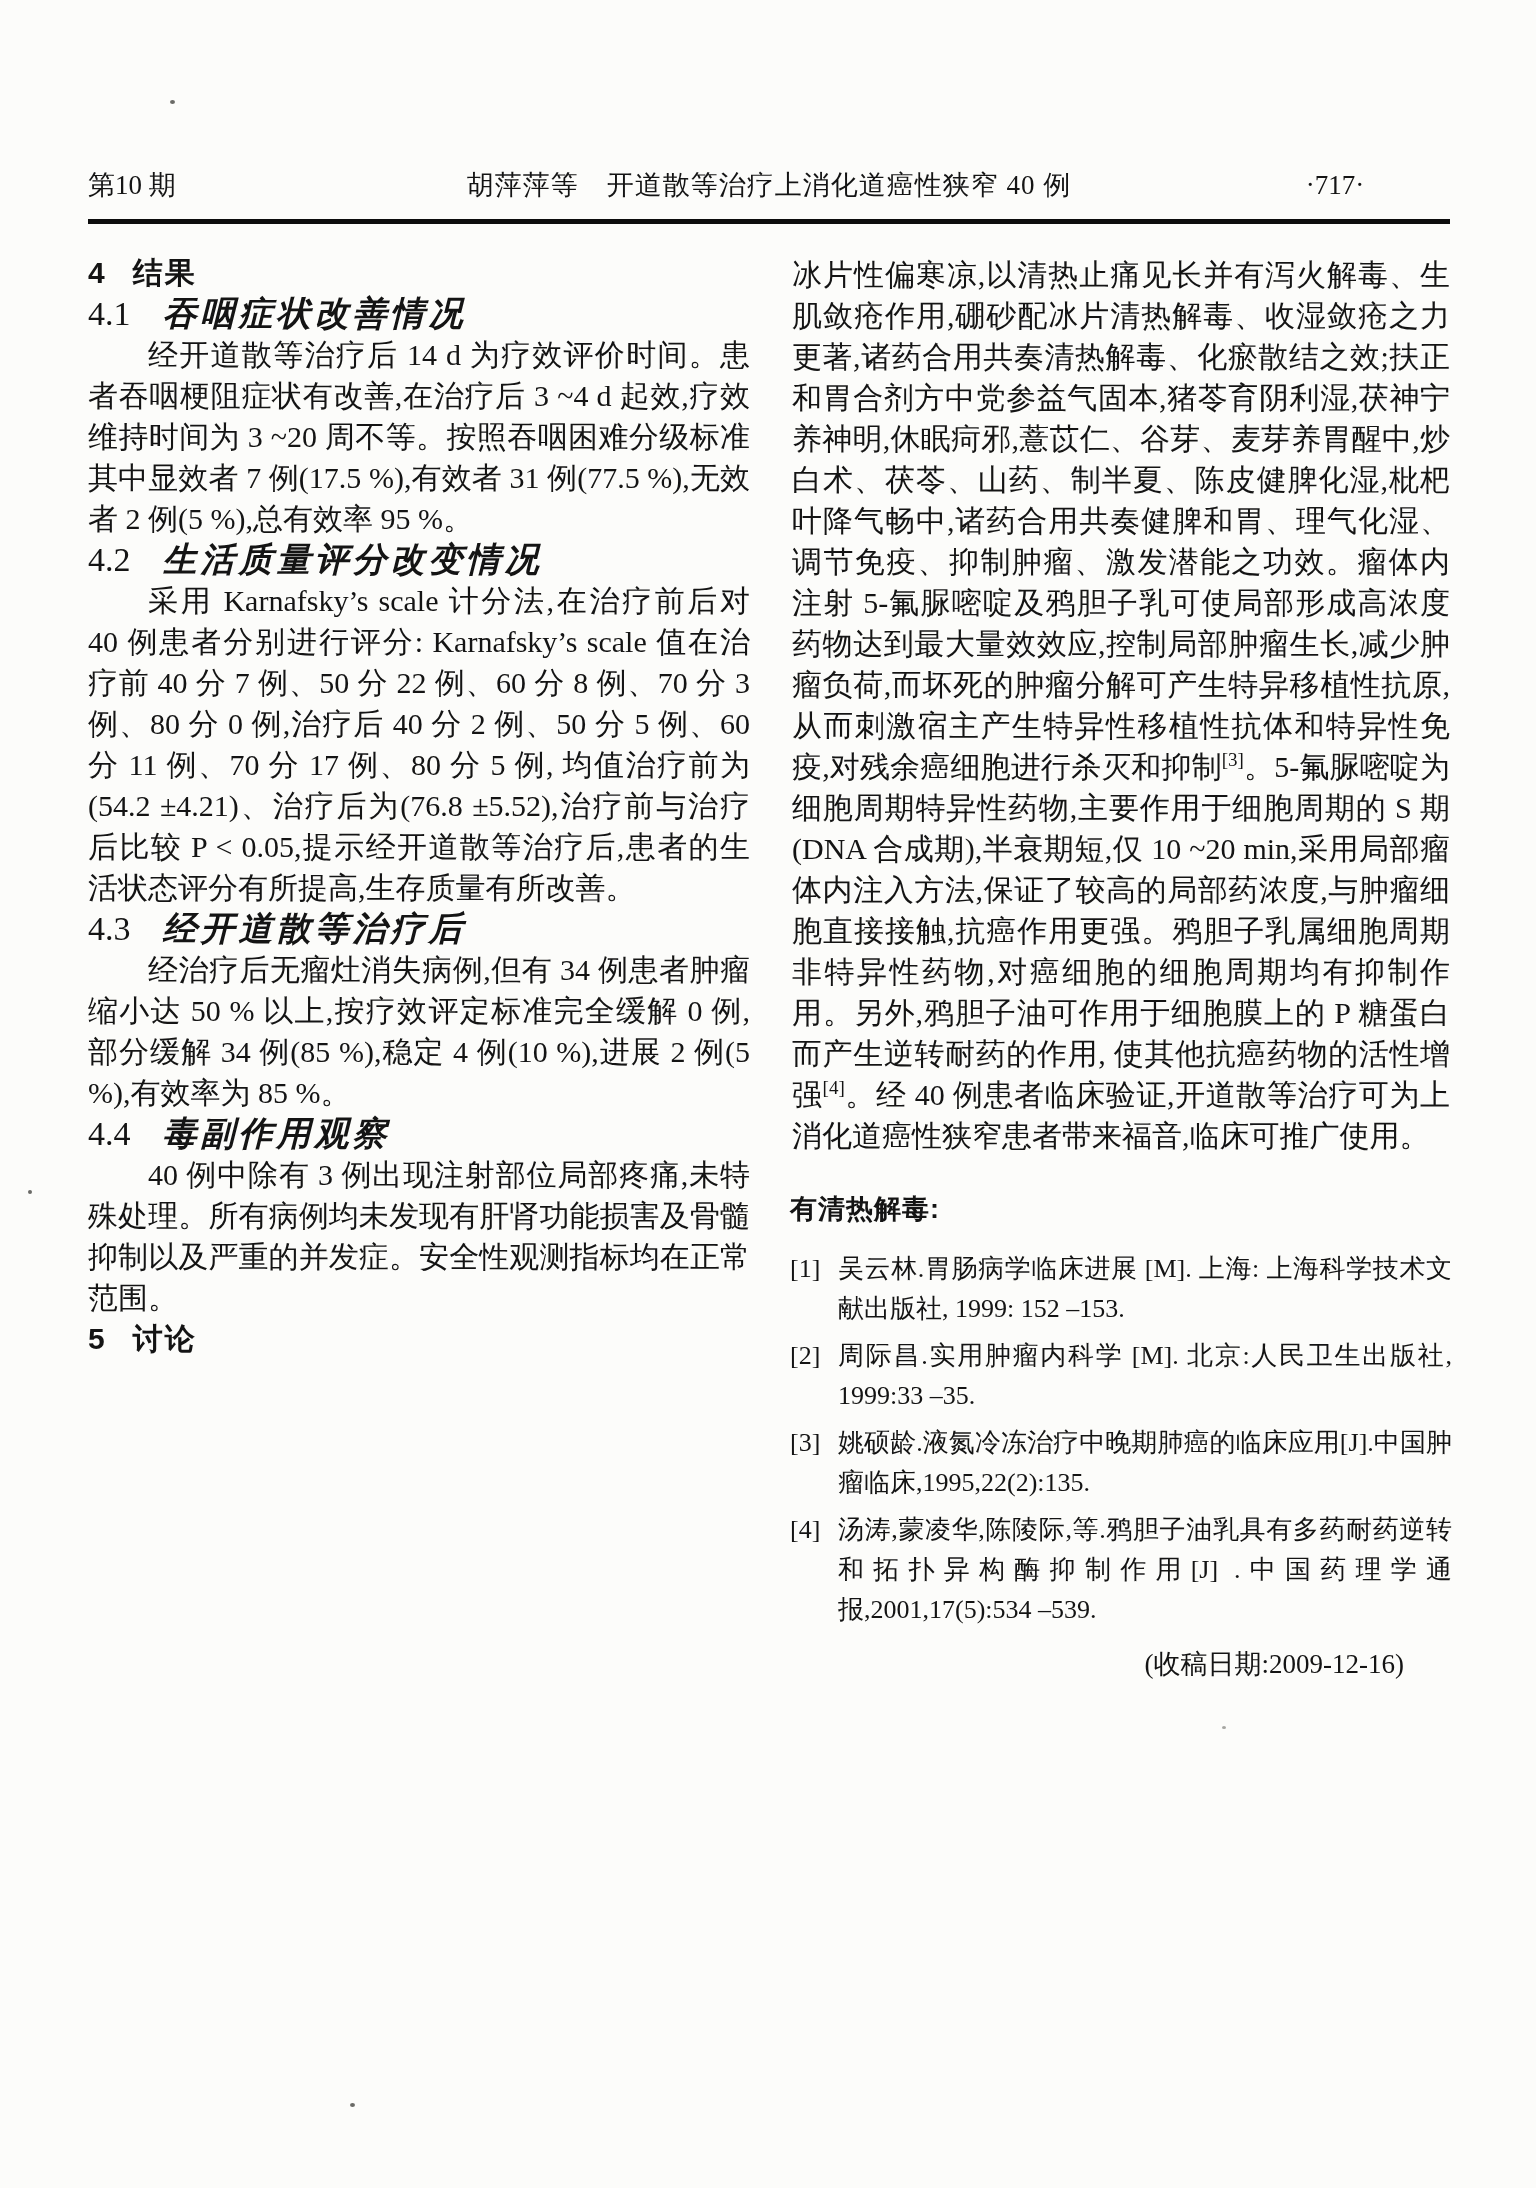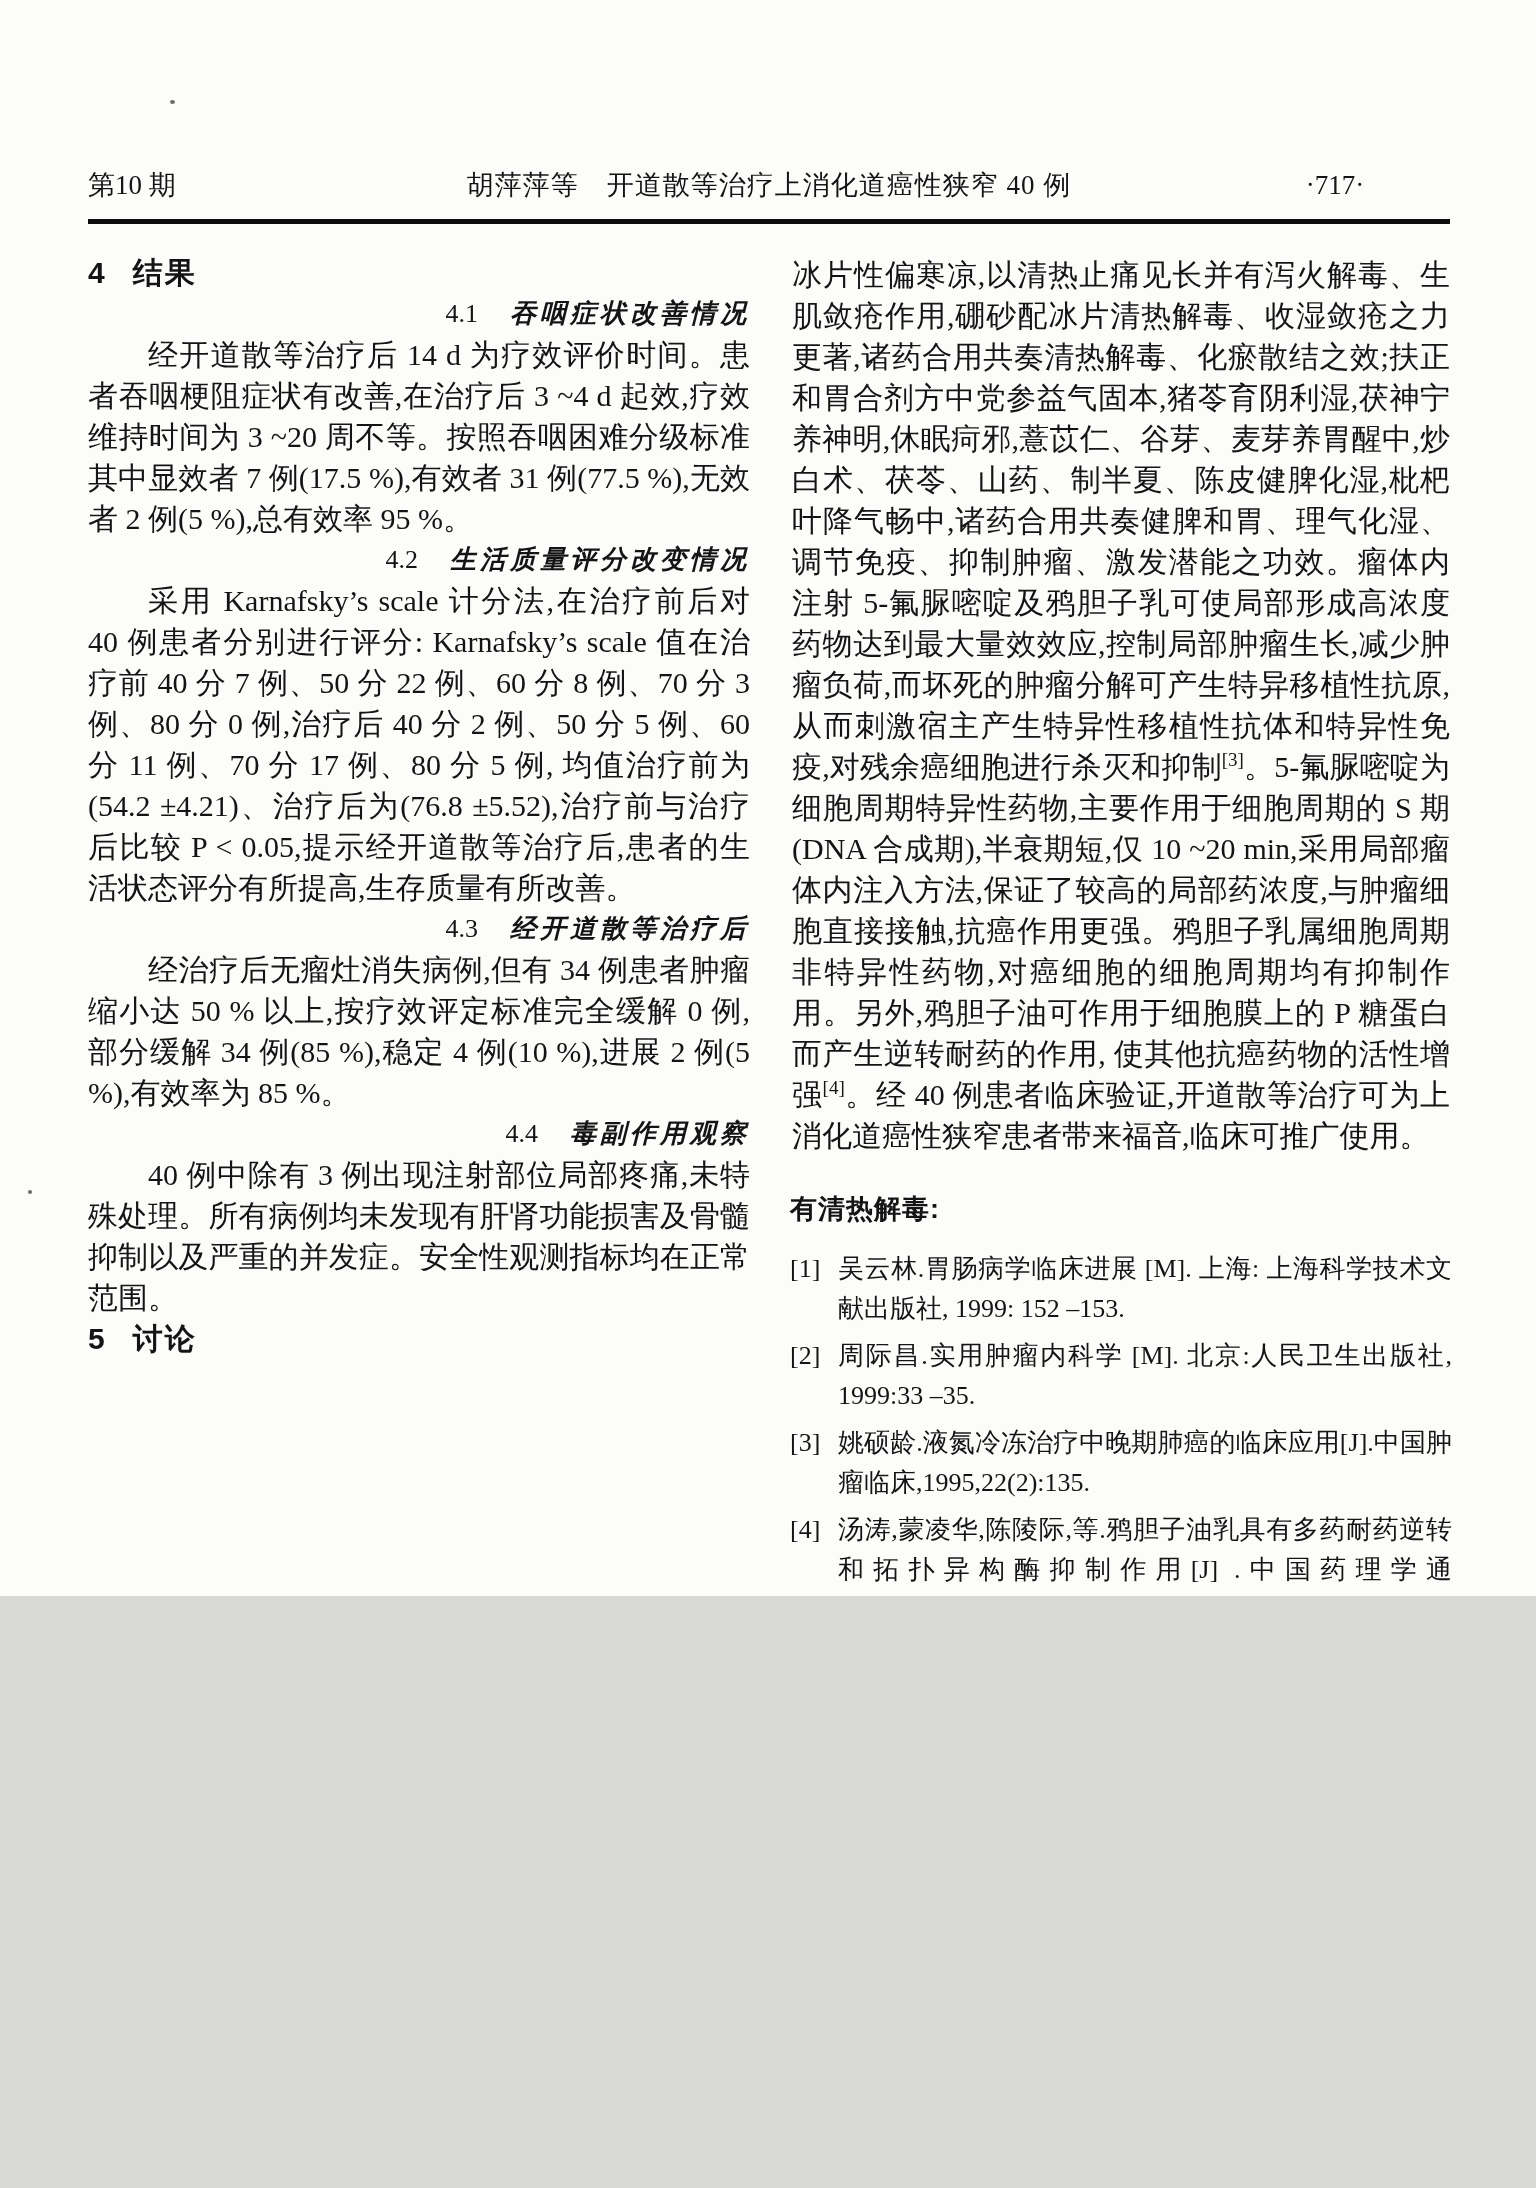--- a/index.html
+++ b/index.html
@@ -1,18 +1,18 @@
 <!DOCTYPE html>
 <html lang="zh"><head>
 <meta charset="utf-8">
 <style>
   html,body{margin:0;padding:0;background:#d8d8d4;}
   .page{
     position:relative;
-    width:1536px;height:1596px;
+    width:1536px;height:2188px;
     margin:0 auto;
     background:#fcfcfa;
     color:#141414;
     font-family:"Liberation Serif","DejaVu Serif",serif;
     overflow:hidden;
   }
   
   .header{
     position:absolute;left:88px;top:168px;width:1362px;
     display:flex;align-items:baseline;
@@ -35,21 +35,21 @@
   .col-right{left:790px;}
   
   .sec-heading{
     margin:0;
     font-family:"Liberation Sans","DejaVu Sans",sans-serif;
     font-weight:bold;font-size:30px;line-height:41px;
     letter-spacing:2px;text-align:left;
   }
   .sec-heading .sec-num{letter-spacing:0;margin-right:28px;}
   .sub-heading{
-    margin:0;font-weight:normal;font-size:26px;line-height:41px;text-align:right;
+    margin:0;font-weight:normal;font-size:34px;line-height:41px;text-align:left;
   }
   .sub-heading .sub-num{margin-right:32px;}
   .sub-heading .sub-title{font-style:italic;letter-spacing:4px;font-weight:600;}
   
   p.body-par{margin:0;text-indent:2em;}
   p.cont-par{margin:2px;text-indent:0;font-family:Liberation Serif, serif;}
   sup.cite{font-size:19px;line-height:0;vertical-align:super;letter-spacing:0;}
   
   .refs-heading{
     margin:33px 0 20px 0;

